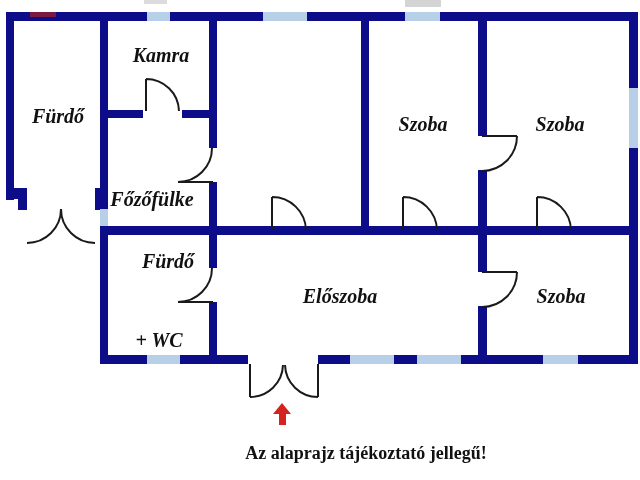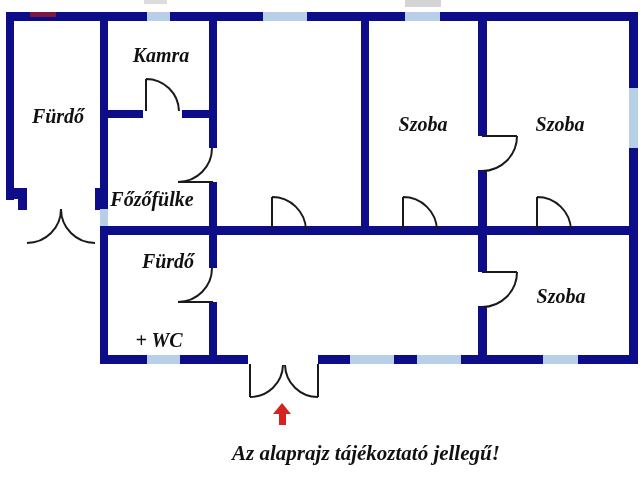--- a/index.html
+++ b/index.html
@@ -10,21 +10,21 @@
   .wall{position:absolute;background:var(--wall,#0d0d8a);}
   .win{position:absolute;background:var(--window,#b8cfe8);}
   .artifact{position:absolute;}
   .room-label{
     position:absolute;transform:translate(-50%,-50%);
     font-weight:bold;font-style:italic;font-size:20px;color:var(--text,#111);
     white-space:nowrap;letter-spacing:0px;
   }
   .annotation{
     position:absolute;transform:translate(-50%,-50%);
-    font-weight:bold;font-style:italic;font-size:21px;color:var(--text,#111);
+    font-weight:bold;font-size:18px;color:var(--text,#111);
     white-space:nowrap;
   }
   svg#overlay{position:absolute;left:0;top:0;}
   .door{stroke:var(--door_line,#1a1a1a);stroke-width:2;fill:none;}
   .arrow{fill:var(--arrow,#d42420);}
 </style>
 </head>
 <body>
 
 <div id="stage">
@@ -82,16 +82,17 @@
     <polygon class="arrow" points="282,403 291,414 286,414 286,425 279,425 279,414 273,414"></polygon>
   </svg>
 
   <span class="room-label" style="left:58px;top:116px;">Fürdő</span>
   <span class="room-label" style="left:161px;top:55px;">Kamra</span>
   <span class="room-label" style="left:423px;top:124px;">Szoba</span>
   <span class="room-label" style="left:560px;top:124px;">Szoba</span>
   <span class="room-label" style="left:152px;top:199px;">Főzőfülke</span>
   <span class="room-label" style="left:168px;top:261px;">Fürdő</span>
   <span class="room-label" style="left:159px;top:340px;">+ WC</span>
+  <span class="room-label" style="left:340px;top:296px;">Előszoba</span>
   <span class="room-label" style="left:561px;top:296px;">Szoba</span>
 
   <span class="annotation" style="left:366px;top:453px;">Az alaprajz tájékoztató jellegű!</span>
 </div>
 
 </body></html>

